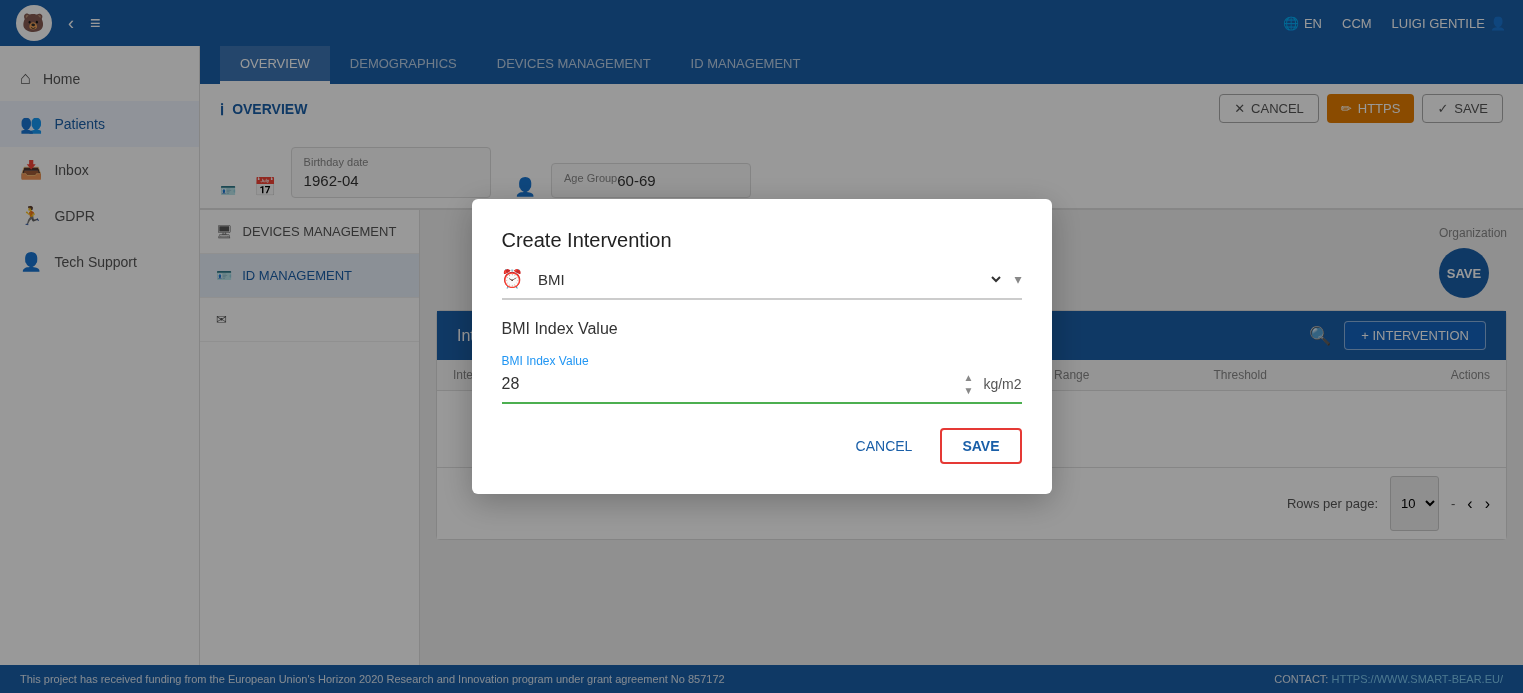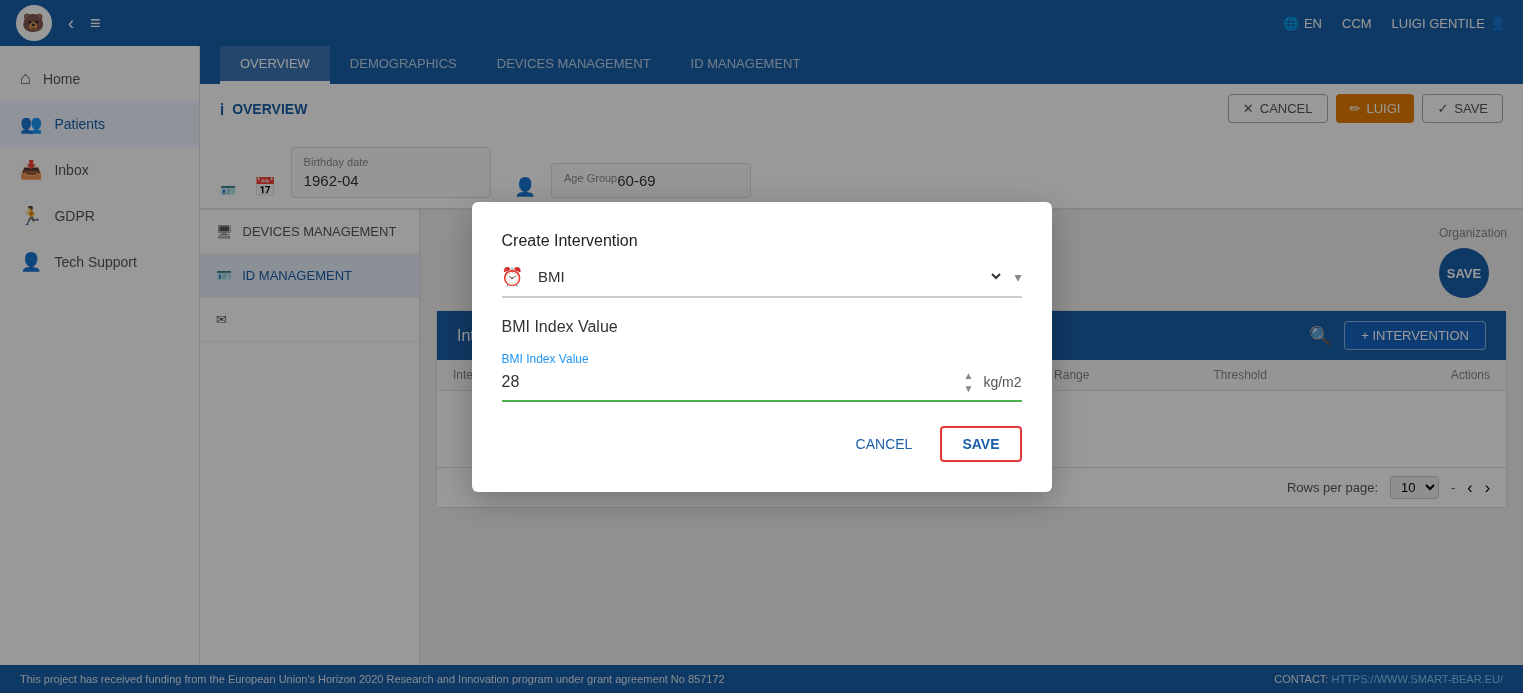--- a/index.html
+++ b/index.html
@@ -220,21 +220,21 @@
     }
     .modal {
       background: #fff;
       border-radius: 6px;
       padding: 30px;
       width: 580px;
       box-shadow: 0 8px 32px rgba(0,0,0,0.25);
       position: relative;
     }
     .modal-title {
-      font-size: 16px;
+      font-size: 20px;
       font-weight: 500;
       color: #222;
       margin-bottom: 16px;
     }
     .modal-dropdown-row {
       display: flex;
       align-items: center;
       gap: 10px;
       margin-bottom: 20px;
       border-bottom: 2px solid #ccc;
@@ -386,21 +386,21 @@
       color: #fff;
       padding: 6px 16px;
       border-radius: 4px;
       font-size: 13px;
       cursor: pointer;
     }
 
     .rows-per-page-select {
       border: 1px solid #ccc;
       border-radius: 3px;
-      padding: 2px 6px;
+      padding: 18px 6px;
       font-size: 13px;
     }
   </style>
 </head>
 <body>
 
 <nav class="top-nav">
   <div class="top-nav-left">
     <div class="top-nav-logo">
       <span>🐻</span>
@@ -462,21 +462,21 @@
             <span style="color:#1a5fa8; font-size:16px;">ℹ</span>
             <span>OVERVIEW</span>
           </div>
           <div class="header-actions">
             <button class="btn-cancel">
               <span>✕</span>
               <span>CANCEL</span>
             </button>
             <button class="btn-edit">
               <span>✏</span>
-              <span>LUIGI</span>
+              <span>HTTPS</span>
             </button>
             <button class="btn-save-header">
               <span>✓</span>
               <span>SAVE</span>
             </button>
           </div>
         </div>
         <div class="demo-row">
           <span style="font-size:13px; color:#888; margin-right:4px;">🪪</span>
           <span style="font-size:18px; color:#888; margin: 0 4px;">📅</span>

